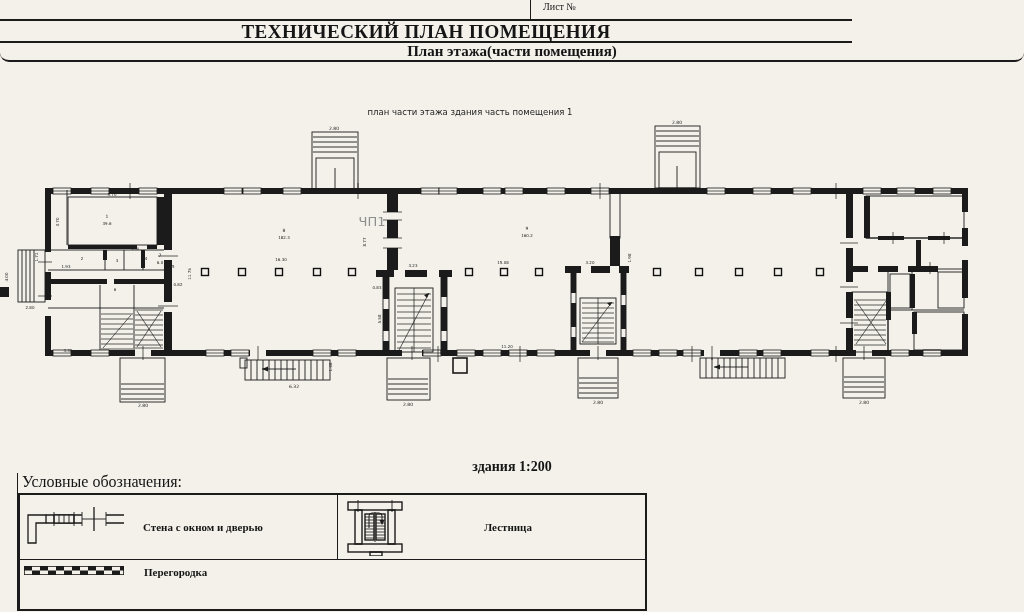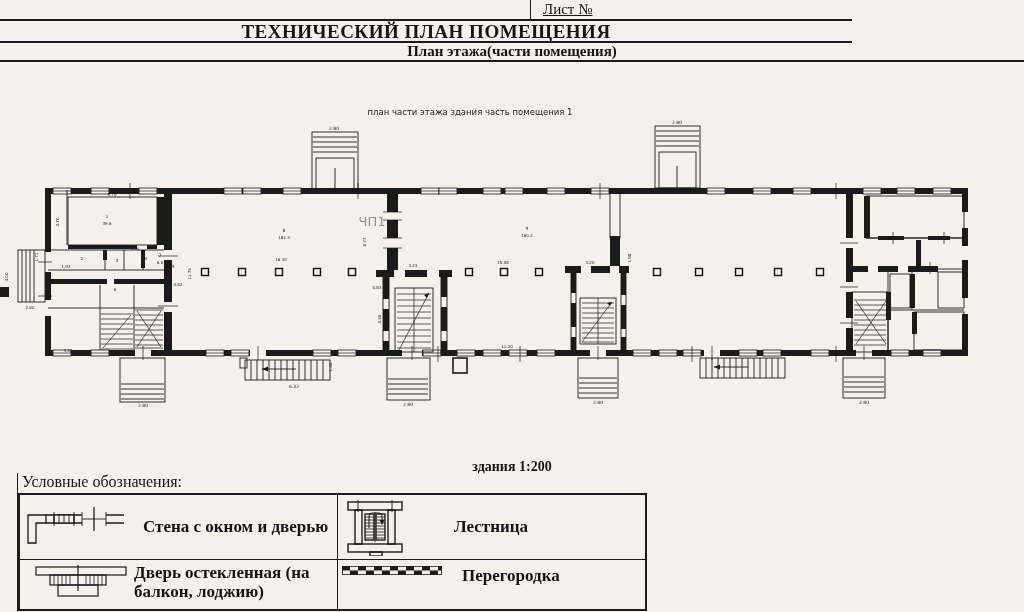--- a/index.html
+++ b/index.html
@@ -7,51 +7,51 @@
   body {
     position: relative;
     background: #f3f1ea;
     font-family: "Liberation Serif", serif;
     color: #151515;
     overflow: hidden;
   }
   .hdr-sheet { position:absolute; top:0; left:0; width:1024px; height:19px; }
   .hdr-sheet .cell {
     position:absolute; left:530px; top:0; height:19px;
-    border-left:1.5px solid #1b1b1b; padding:1px 0 0 12px; font-size:15px;text-decoration:underline;
+    border-left:1.5px solid #1b1b1b; padding:1px 0 0 12px; font-size:10px;
   }
   .hdr-title {
     position:absolute; top:19px; left:0; width:852px; height:24px;
     border-top:2px solid #1b1b1b; border-bottom:2px solid #1b1b1b;
     text-align:center; font-weight:bold; font-size:19px; line-height:22px; letter-spacing:.5px;
   }
   .hdr-sub {
     position:absolute; top:43px; left:0; width:1024px; height:19px;
     border-bottom:2px solid #1b1b1b;
-    text-align:center; font-weight:bold; font-size:15px; line-height:17px;
+    text-align:center; font-weight:bold; font-size:15px; line-height:17px;border-radius:9px;
   }
   #plan-svg { position:absolute; top:62px; left:0; width:1024px; height:400px; }
   .scale-label {
     position:absolute; top:459px; left:0; width:1024px;
     text-align:center; font-weight:bold; font-size:14px;
   }
   .legend-box { position:absolute; left:17px; top:473px; width:745px; border-left:1.5px solid #1b1b1b; }
   .legend-title { font-size:16px; height:20px; padding-left:4px; }
   .legend-grid {
     border:2px solid #1b1b1b; width:629px;
     display:grid; grid-template-columns:318px 1fr; grid-template-rows:65px 49px;
     background:#f3f1ea;
   }
   .lcell { position:relative; display:flex; align-items:center; padding:2px 4px; overflow:hidden; }
   .lcell.br { border-right:1.8px solid #1b1b1b; }
   .lcell.bb { border-bottom:1.8px solid #1b1b1b; }
-  .lcell .llabel { font-weight:bold; font-size:17px; line-height:1.12;text-align:right; }
+  .lcell .llabel { font-weight:bold; font-size:11px; line-height:1.12;text-align:right; }
   .lcell.wrapcell { display:block; padding:3px 6px 0 6px; }
   .sym-float { float:left; margin:2px 6px 0 2px; }
-  .push-stairs { margin-left:46px;font-family:Liberation Serif, serif; }
+  .push-stairs { margin-left:76px;font-family:Liberation Serif, serif; }
   .cell-top { align-items:flex-start; padding-top:6px; }
 </style>
 </head>
 <body>
 
 <header>
   <div class="hdr-sheet">
     <div class="cell">
       <span>Лист №</span>
     </div>
@@ -324,32 +324,20 @@
           <path d="M23 19h9M23 22h9M23 25h9M23 28h9M23 31h9M23 34h9M23 37h9M23 40h9M34 19h9M34 22h9M34 25h9M34 28h9M34 31h9M34 34h9M34 37h9M34 40h9" stroke-width="0.8"></path>
           <path d="M33 14V44M16 2v12M50 2v12" stroke-width="0.9"></path>
           <path d="M27 30V18Q27 15 30 15H37Q40 15 40 18V23" stroke-width="1"></path>
           <rect x="28" y="54" width="12" height="4"></rect>
         </g>
         <polygon points="40,27 37.5,22 42.5,22" fill="#1b1b1b"></polygon>
       </svg>
       <span class="llabel push-stairs">Лестница</span>
     </div>
 
-    <div class="lcell br wrapcell">
-      <svg class="sym sym-float" width="100" height="34" viewBox="0 0 100 34">
-        <g fill="none" stroke="#1b1b1b" stroke-width="1.2">
-          <rect x="8" y="2" width="90" height="8"></rect>
-          <rect x="22" y="10" width="56" height="10"></rect>
-          <path d="M26 10V20M30 10V20M34 10V20M38 10V20M42 10V20M58 10V20M62 10V20M66 10V20M70 10V20M74 10V20" stroke-width="0.8"></path>
-          <path d="M50 0V26"></path>
-          <rect x="30" y="20" width="40" height="11"></rect>
-        </g>
-      </svg>
-      <span class="llabel">Дверь остекленная (на балкон, лоджию)</span>
-    </div>
 
     <div class="lcell cell-top">
       <svg class="sym" width="100" height="10" viewBox="0 0 100 10">
         <rect x="0" y="0" width="100" height="9" fill="#1b1b1b"></rect>
         <g fill="#f3f1ea">
           <rect x="8" y="0.8" width="8" height="3.7"></rect>
             <rect x="24" y="0.8" width="8" height="3.7"></rect>
           <rect x="40" y="0.8" width="8" height="3.7"></rect>
             <rect x="56" y="0.8" width="8" height="3.7"></rect>
           <rect x="72" y="0.8" width="8" height="3.7"></rect>

